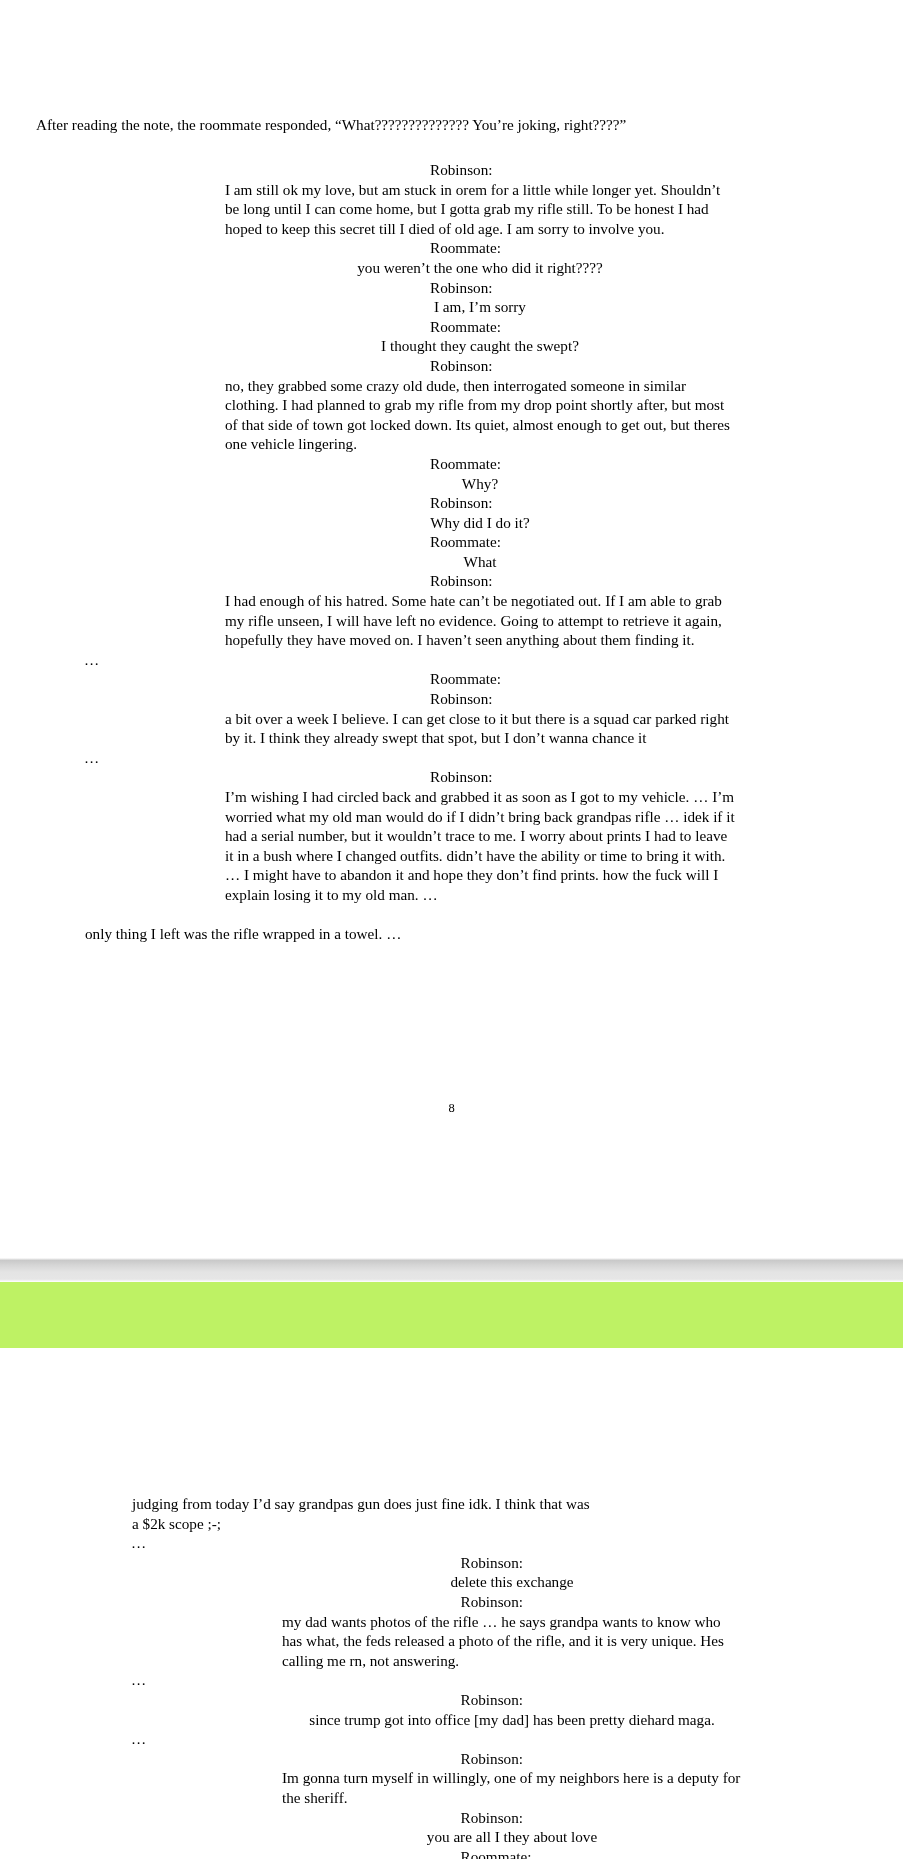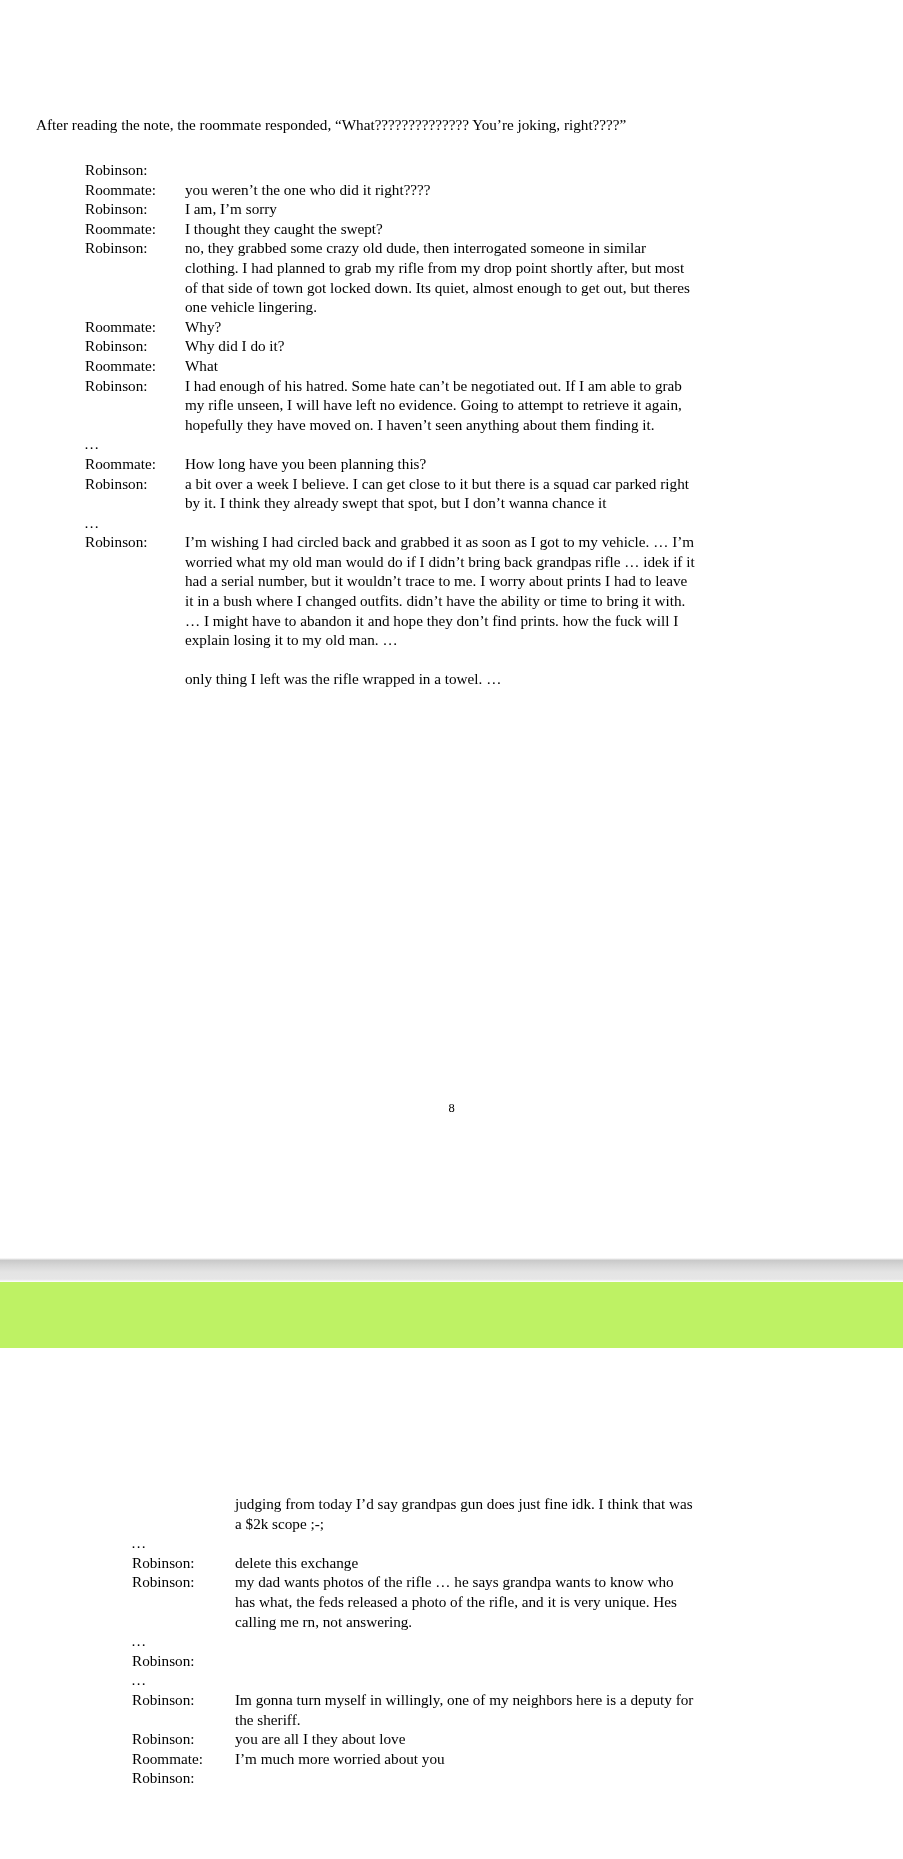--- a/index.html
+++ b/index.html
@@ -71,23 +71,24 @@
   }
   .dialogue-two {
     position: absolute;
     left: 132px;
     top: 1228px;  
     width: 760px;
   }
 
   .row {
     display: flex;
-    align-items: flex-start;
+    align-items: center;
     font-size: 15.2px;
     line-height: 19.6px;
+    flex-direction: column;
   }
   .speaker {
     flex: 0 0 auto;
     white-space: nowrap;
   }
   .dialogue .speaker  { width: 100px; }
   .dialogue-two .speaker { width: 103px; }
 
   .utterance {
     flex: 1 1 auto;
@@ -102,20 +103,21 @@
     line-height: 19.6px;
   }
   .dialogue .row-ellipsis    { margin-left: -1px; }
   .dialogue-two .row-ellipsis{ margin-left: -1px; }
 
   
   .row-cont {
     display: flex;
     font-size: 15.2px;
     line-height: 19.6px;
+    flex-direction: column;
   }
   .row-cont .spacer { flex: 0 0 auto; }
   .dialogue .row-cont .spacer     { width: 100px; }
   .dialogue-two .row-cont .spacer { width: 103px; }
   .row-cont .utterance-cont {
     flex: 1 1 auto;
     text-align: left;
   }
   .dialogue .row-cont .utterance-cont     { max-width: 510px; }
   .dialogue-two .row-cont .utterance-cont { max-width: 460px; }
@@ -138,20 +140,21 @@
 
 <div class="viewer">
 
   <div class="page page-one">
 
     <p class="intro">After reading the note, the roommate responded, “What?????????????? You’re joking, right????”</p>
 
     <div class="dialogue" id="dialogue-one">
         <div class="row">
           <span class="speaker">Robinson:</span>
+          <span class="utterance">I am still ok my love, but am stuck in orem for a little while longer yet. Shouldn’t be long until I can come home, but I gotta grab my rifle still. To be honest I had hoped to keep this secret till I died of old age. I am sorry to involve you.</span>
         </div>
         <div class="row">
           <span class="speaker">Roommate:</span>
           <span class="utterance">you weren’t the one who did it right????</span>
         </div>
         <div class="row">
           <span class="speaker">Robinson:</span>
           <span class="utterance">I am, I’m sorry</span>
         </div>
         <div class="row">
@@ -174,21 +177,20 @@
           <span class="speaker">Roommate:</span>
           <span class="utterance">What</span>
         </div>
         <div class="row">
           <span class="speaker">Robinson:</span>
           <span class="utterance">I had enough of his hatred. Some hate can’t be negotiated out. If I am able to grab my rifle unseen, I will have left no evidence. Going to attempt to retrieve it again, hopefully they have moved on. I haven’t seen anything about them finding it.</span>
         </div>
         <div class="row-ellipsis">…</div>
         <div class="row">
           <span class="speaker">Roommate:</span>
-          <span class="utterance">How long have you been planning this?</span>
         </div>
         <div class="row">
           <span class="speaker">Robinson:</span>
           <span class="utterance">a bit over a week I believe. I can get close to it but there is a squad car parked right by it. I think they already swept that spot, but I don’t wanna chance it</span>
         </div>
         <div class="row-ellipsis">…</div>
         <div class="row">
           <span class="speaker">Robinson:</span>
           <span class="utterance">I’m wishing I had circled back and grabbed it as soon as I got to my vehicle. … I’m worried what my old man would do if I didn’t bring back grandpas rifle … idek if it had a serial number, but it wouldn’t trace to me. I worry about prints I had to leave it in a bush where I changed outfits. didn’t have the ability or time to bring it with. … I might have to abandon it and hope they don’t find prints. how the fuck will I explain losing it to my old man. …</span>
         </div>
@@ -219,20 +221,21 @@
           <span class="speaker">Robinson:</span>
           <span class="utterance">delete this exchange</span>
         </div>
         <div class="row">
           <span class="speaker">Robinson:</span>
           <span class="utterance">my dad wants photos of the rifle … he says grandpa wants to know who has what, the feds released a photo of the rifle, and it is very unique. Hes calling me rn, not answering.</span>
         </div>
         <div class="row-ellipsis">…</div>
         <div class="row">
           <span class="speaker">Robinson:</span>
+          <span class="utterance">since trump got into office [my dad] has been pretty diehard maga.</span>
         </div>
         <div class="row-ellipsis">…</div>
         <div class="row">
           <span class="speaker">Robinson:</span>
           <span class="utterance">Im gonna turn myself in willingly, one of my neighbors here is a deputy for the sheriff.</span>
         </div>
         <div class="row">
           <span class="speaker">Robinson:</span>
           <span class="utterance">you are all I they about love</span>
         </div>

